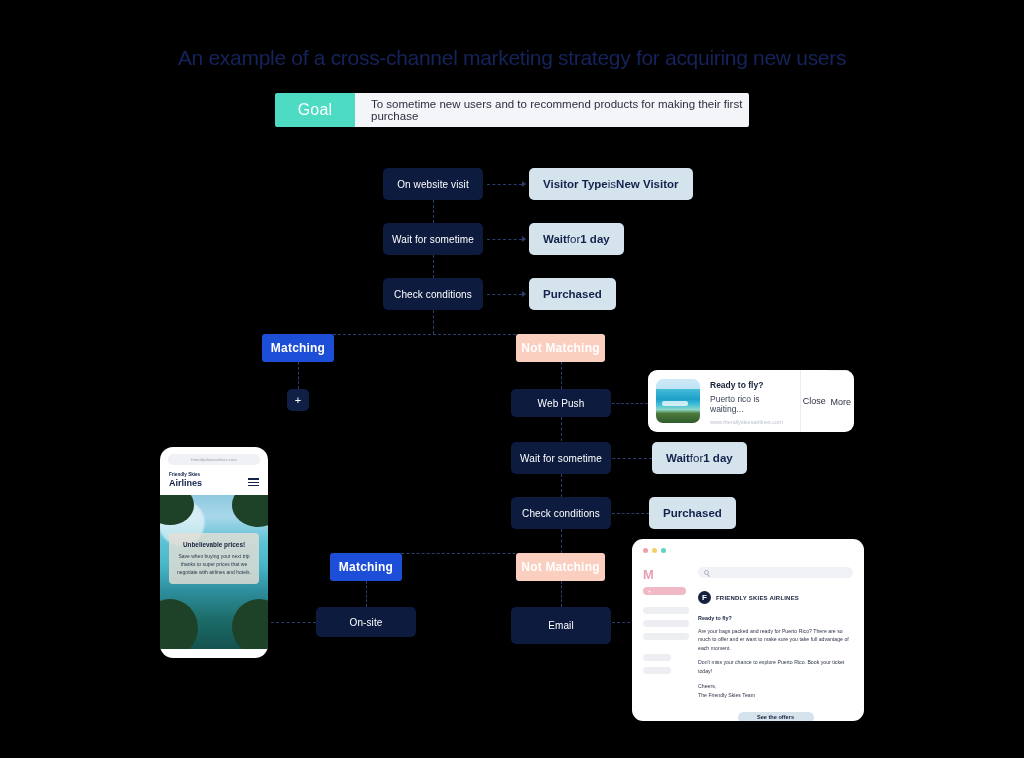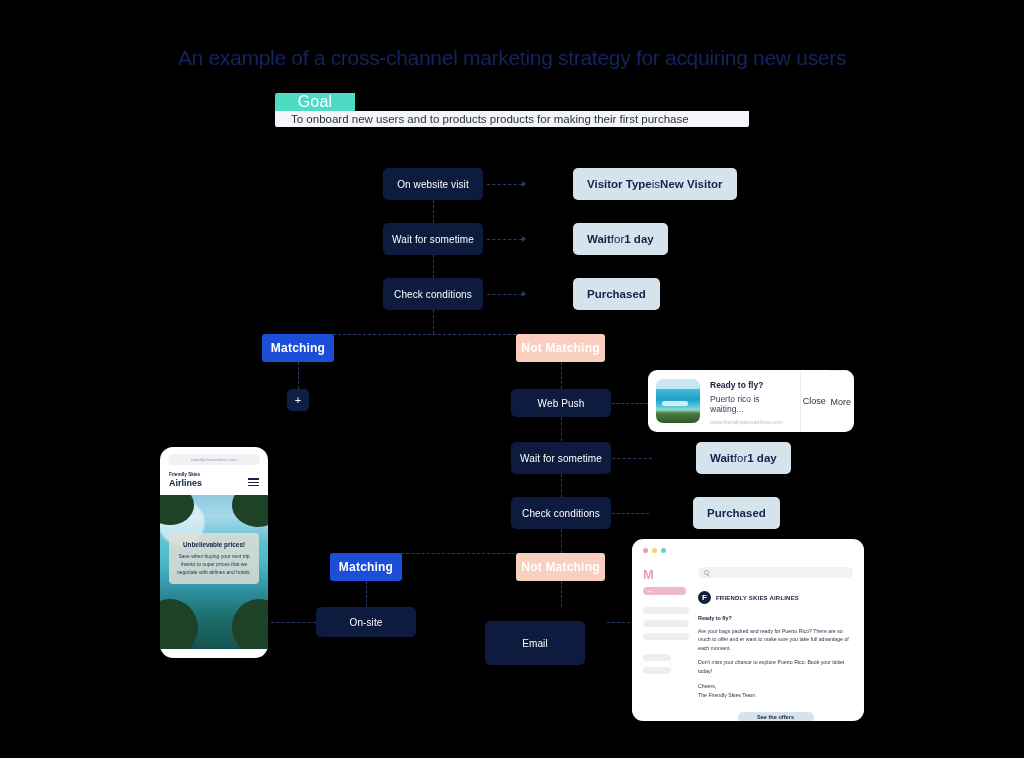--- a/index.html
+++ b/index.html
@@ -16,21 +16,21 @@
     position: absolute; left: 0; top: 46px; width: 1024px;
     text-align: center;
     font-size: 21px; font-weight: normal; letter-spacing: -0.3px;
     color: #15245c;
   }
 
   
   .goal-bar {
     position: absolute; left: 275px; top: 93px;
     width: 474px; height: 34px;
-    display: flex; border-radius: 2px; overflow: hidden; flex-direction: column;
+    display: flex; border-radius: 2px; overflow: hidden;
   }
   .goal-label {
     width: 80px; background: #4ddbc4; color: #ffffff;
     display: flex; align-items: center; justify-content: center;
     font-size: 16px; letter-spacing: .2px;
   }
   .goal-text {
     flex: 1; background: #f4f5f8; color: #2b2f42;
     display: flex; align-items: center; padding-left: 16px;
     font-size: 11.5px;
@@ -38,21 +38,21 @@
 
   
   .node {
     position: absolute; background: #0d1b3e; color: #ffffff;
     border-radius: 5px; display: flex; align-items: center;
     justify-content: center; font-size: 10px; letter-spacing: .1px;
   }
   .cond {
     position: absolute; background: #d5e3ec; color: #13224d;
     border-radius: 5px; display: flex; align-items: center;
-    padding: 0 14px; font-size: 11.5px; white-space: nowrap; margin-left: 44px;
+    padding: 0 14px; font-size: 11.5px; white-space: nowrap;
   }
   .cond b { font-weight: bold; }
   .cond span.lt { font-weight: normal; }
   .pill {
     position: absolute; border-radius: 3px; color: #ffffff;
     display: flex; align-items: center; justify-content: center;
     font-size: 12px; font-weight: bold; letter-spacing: .2px;
   }
   .pill.match { background: #1d4ed8; }
   .pill.nomatch { background: #fbcfc0; }
@@ -182,21 +182,21 @@
 </style>
 </head>
 <body>
 
 <div id="stage">
 
   <div class="page-title">An example of a cross-channel marketing strategy for acquiring new users</div>
 
   <div class="goal-bar">
     <div class="goal-label">Goal</div>
-    <div class="goal-text">To onboard new users and to products products for making their first purchase</div>
+    <div class="goal-text">To sometime new users and to recommend products for making their first purchase</div>
   </div>
 
   <div class="vline" style="left:433px; top:200px; height:23px;"></div>
   <div class="vline" style="left:433px; top:255px; height:23px;"></div>
   <div class="vline" style="left:433px; top:310px; height:24px;"></div>
   <div class="hline" style="left:298px; top:334px; width:263px;"></div>
   <div class="vline" style="left:298px; top:334px; height:14px;"></div>
   <div class="vline" style="left:561px; top:334px; height:14px;"></div>
   <div class="vline" style="left:298px; top:362px; height:27px;"></div>
   <div class="vline" style="left:561px; top:362px; height:27px;"></div>
@@ -253,21 +253,21 @@
       <b>1 day</b>
   </div>
   <div class="cond" style="left:649px; top:497px; height:32px;">
     <b>Purchased</b>
   </div>
 
   <div class="pill match" style="left:330px; top:553px; width:72px; height:28px;">Matching</div>
   <div class="pill nomatch" style="left:516px; top:553px; width:89px; height:28px;">Not Matching</div>
 
   <div class="node" style="left:316px; top:607px; width:100px; height:30px;">On-site</div>
-  <div class="node" style="left:485px; top:607px; width:100px; height:44px;margin-top:14px;">Email</div>
+  <div class="node" style="left:511px; top:607px; width:100px; height:37px;">Email</div>
 
   <div class="push-card">
     <div class="push-thumb"></div>
     <div class="push-body">
       <div class="push-title">Ready to fly?</div>
       <div class="push-sub">Puerto rico is waiting...</div>
       <div class="push-url">www.friendlyskiesairlines.com</div>
     </div>
     <div class="push-actions">
       <div class="push-btn">Close</div>

